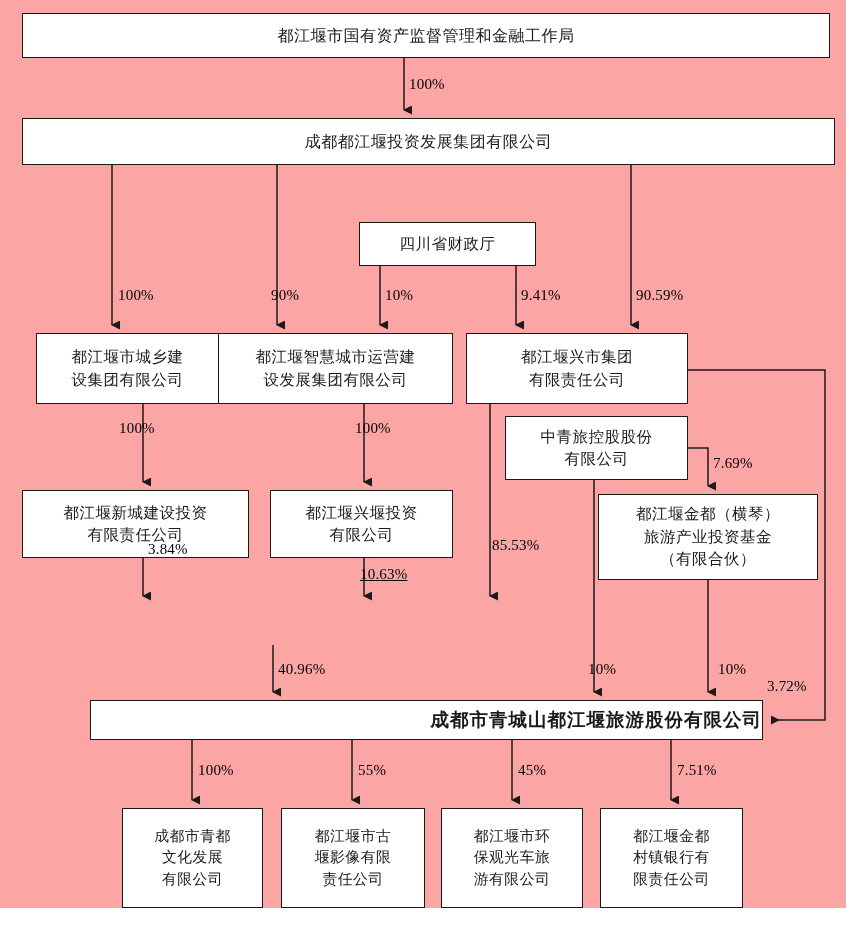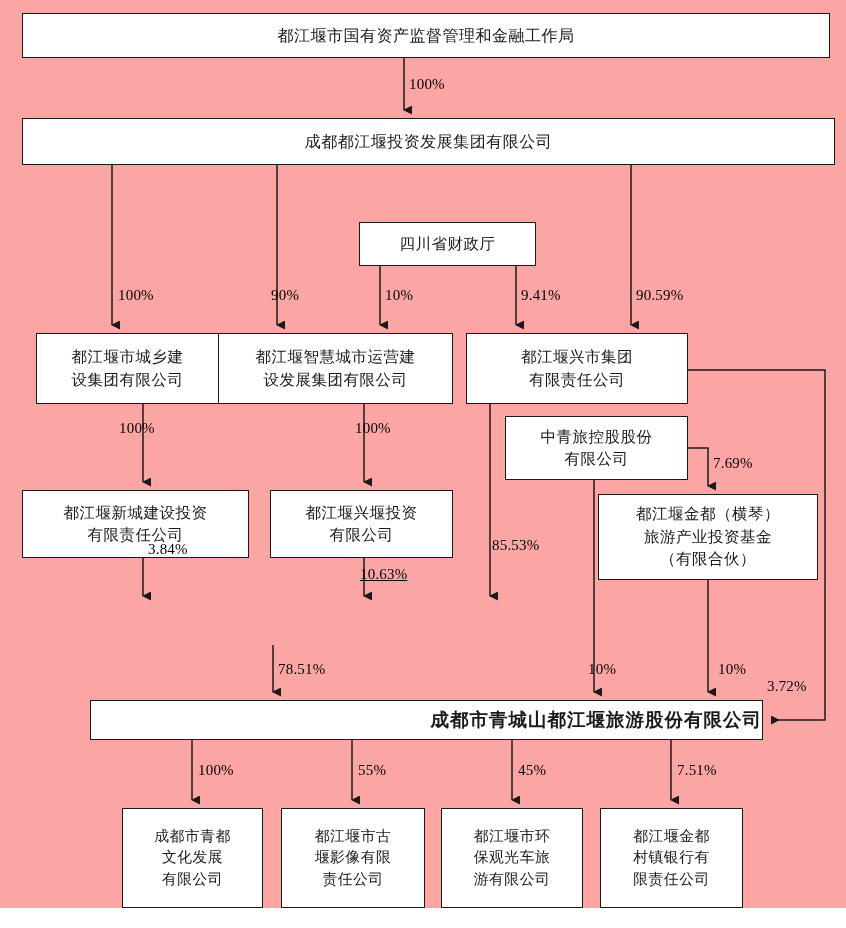--- a/index.html
+++ b/index.html
@@ -192,21 +192,21 @@
   <div class="edge-label" style="left:271px; top:287px;">90%</div>
   <div class="edge-label" style="left:385px; top:287px;">10%</div>
   <div class="edge-label" style="left:521px; top:287px;">9.41%</div>
   <div class="edge-label" style="left:636px; top:287px;">90.59%</div>
   <div class="edge-label" style="left:119px; top:420px;">100%</div>
   <div class="edge-label" style="left:355px; top:420px;">100%</div>
   <div class="edge-label" style="left:148px; top:541px;">3.84%</div>
   <div class="edge-label" style="left:360px; top:566px;text-decoration:underline;">10.63%</div>
   <div class="edge-label" style="left:492px; top:537px;">85.53%</div>
   <div class="edge-label" style="left:713px; top:455px;">7.69%</div>
-  <div class="edge-label" style="left:278px; top:661px;">78.51%</div>
+  <div class="edge-label" style="left:278px; top:661px;">40.96%</div>
   <div class="edge-label" style="left:588px; top:661px;">10%</div>
   <div class="edge-label" style="left:718px; top:661px;">10%</div>
   <div class="edge-label" style="left:767px; top:678px;">3.72%</div>
   <div class="edge-label" style="left:198px; top:762px;">100%</div>
   <div class="edge-label" style="left:358px; top:762px;">55%</div>
   <div class="edge-label" style="left:518px; top:762px;">45%</div>
   <div class="edge-label" style="left:677px; top:762px;">7.51%</div>
 
 </div>
 

